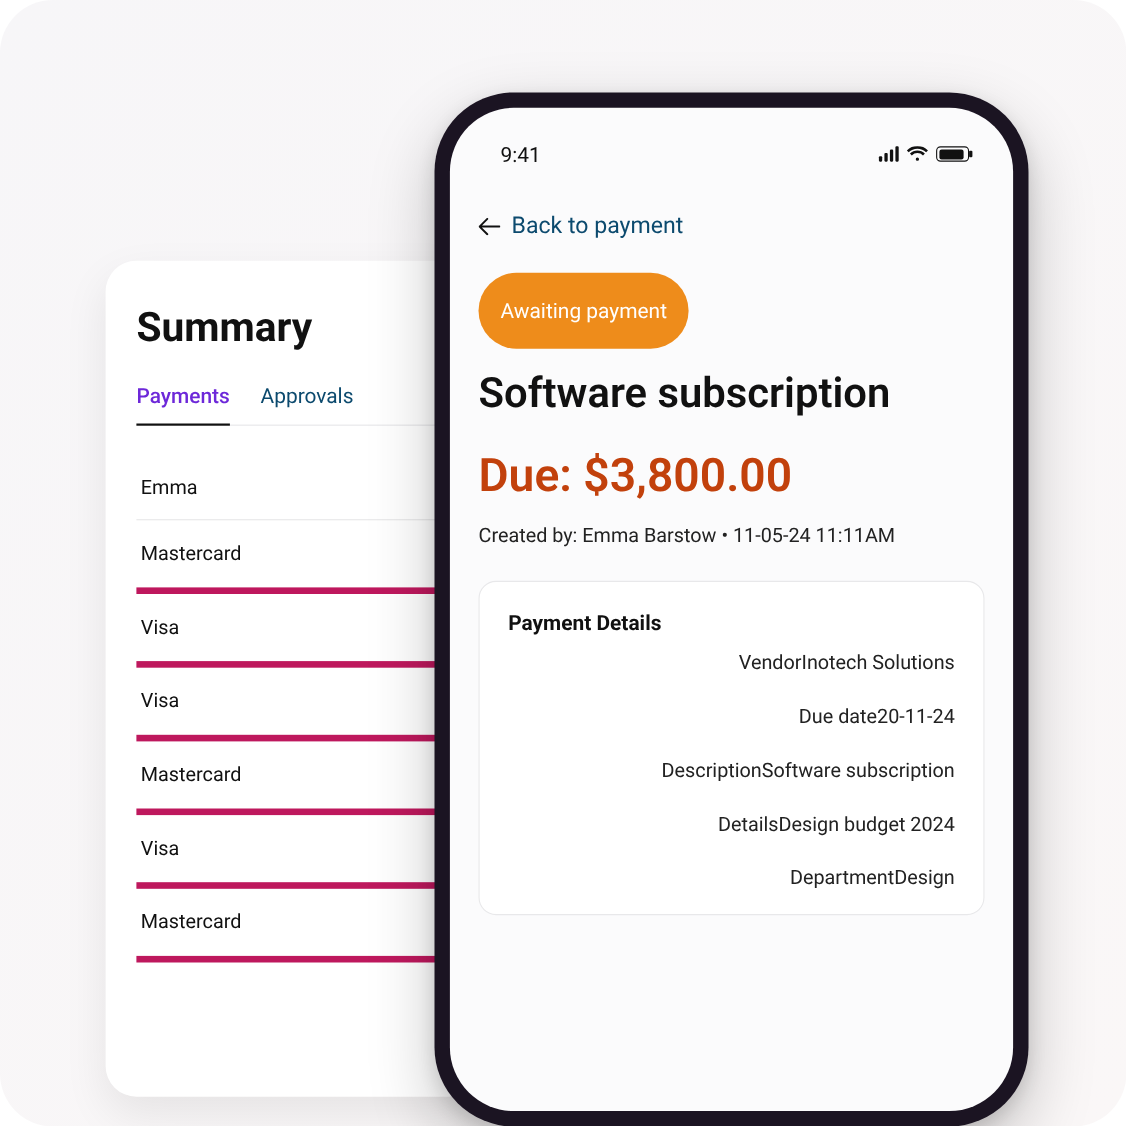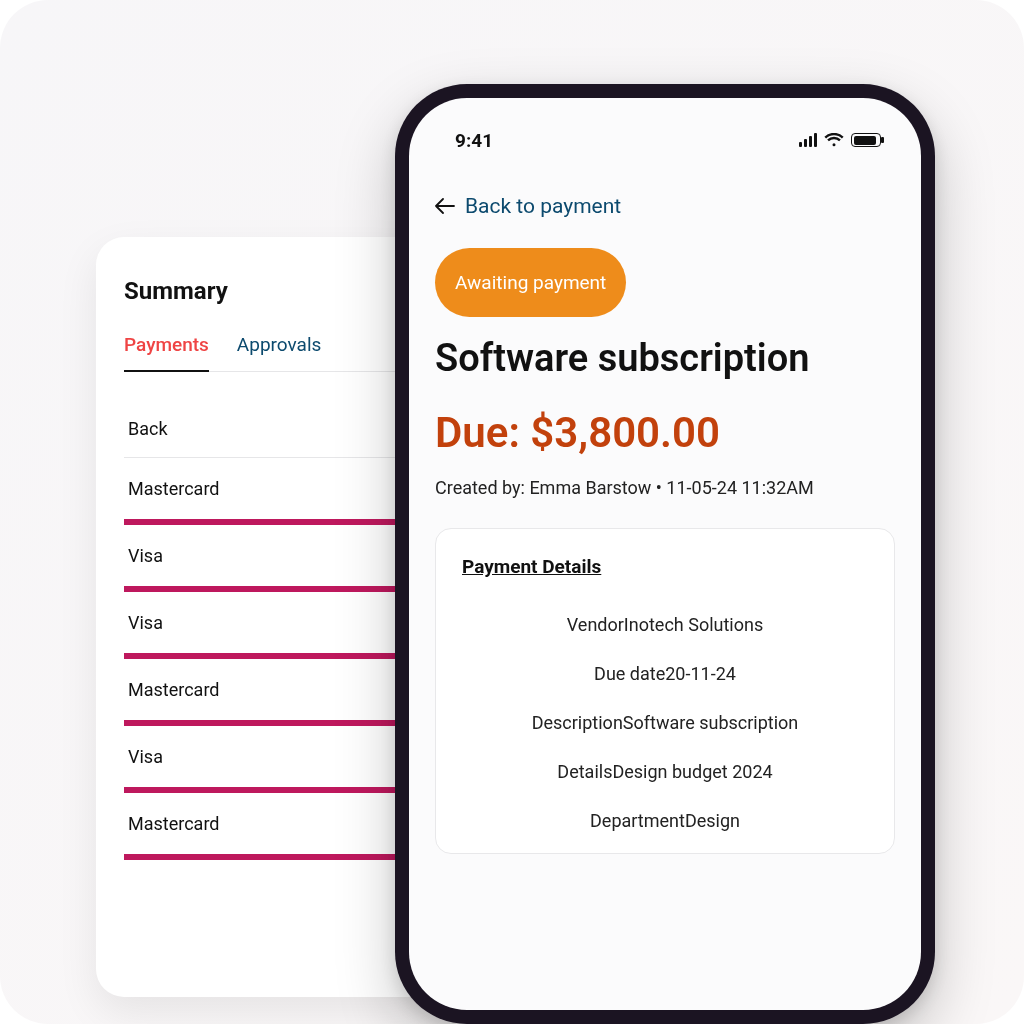--- a/index.html
+++ b/index.html
@@ -23,38 +23,38 @@
     left: 96px;
     top: 237px;
     width: 340px;
     height: 760px;
     background: #ffffff;
     border-radius: 28px;
     box-shadow: 0 16px 40px rgba(0,0,0,0.08);
     padding: 40px 28px 28px 28px;
   }
   .summary-title {
-    font-size: 24px;
+    font-size: 37px;
     font-weight: 700;
     color: #111;
     margin-bottom: 28px;
   }
   .tabs {
     display: flex;
     gap: 28px;
     border-bottom: 1px solid #e6e6e8;
   }
   .tab {
     font-size: 19px;
     color: #0c4a6e;
     padding-bottom: 14px;
     cursor: pointer;
   }
   .tab.active {
-    color: #ef4444;
+    color: #6d28d9;
     font-weight: 500;
     border-bottom: 2px solid #111;
     margin-bottom: -1px;
     text-align: right;
   }
   .table-header {
     margin-top: 46px;
     padding: 0 4px 18px 4px;
     border-bottom: 1px solid #e6e6e8;
     font-size: 18px;
@@ -92,21 +92,21 @@
   
   .status-bar {
     display: flex;
     justify-content: space-between;
     align-items: center;
     padding: 24px 14px 0 20px;
     height: 60px;
   }
   .status-time {
     font-size: 19px;
-    font-weight: 700;
+    font-weight: 400;
     color: #111;
   }
   .status-icons {
     display: flex;
     align-items: center;
     gap: 7px;
   }
   .signal {
     display: flex;
     align-items: flex-end;
@@ -188,45 +188,43 @@
     margin-top: 30px;
     background: #ffffff;
     border: 1px solid #e8e8ea;
     border-radius: 16px;
     padding: 26px 26px 8px 26px;
   }
   .details-title {
     font-size: 19px;
     font-weight: 700;
     color: #111;
-    margin-bottom: 22px;
-    text-decoration: underline;
   }
   .detail-row {
     display: flex;
-    justify-content: center;
+    justify-content: flex-end;
     align-items: baseline;
     padding: 14px 0;
     font-size: 18px;
   }
   .detail-label { color: #222; }
   .detail-value { color: #222; text-align: right; }
 </style>
 </head>
 <body>
 
 <div class="stage">
 
   <div class="summary-card">
     <div class="summary-title">Summary</div>
     <div class="tabs">
       <div class="tab active">Payments</div>
       <div class="tab">Approvals</div>
     </div>
-    <div class="table-header">Back</div>
+    <div class="table-header">Emma</div>
     <div class="row">Mastercard</div>
     <div class="row">Visa</div>
     <div class="row">Visa</div>
     <div class="row">Mastercard</div>
     <div class="row">Visa</div>
     <div class="row">Mastercard</div>
   </div>
 
   <div class="phone">
     <div class="phone-screen">
@@ -261,21 +259,21 @@
       </div>
 
       <div>
         <span class="status-badge">Awaiting payment</span>
       </div>
 
       <div class="page-title">Software subscription</div>
       <div class="due-line">
         <span>Due: </span><span>$3,800.00</span>
       </div>
-      <div class="meta-line">Created by: Emma Barstow • 11-05-24 11:32AM</div>
+      <div class="meta-line">Created by: Emma Barstow • 11-05-24 11:11AM</div>
 
       <div class="details-card">
         <div class="details-title">Payment Details</div>
 
         <div class="detail-row">
           <span class="detail-label">Vendor</span>
           <span class="detail-value">Inotech Solutions</span>
         </div>
         <div class="detail-row">
           <span class="detail-label">Due date</span>

